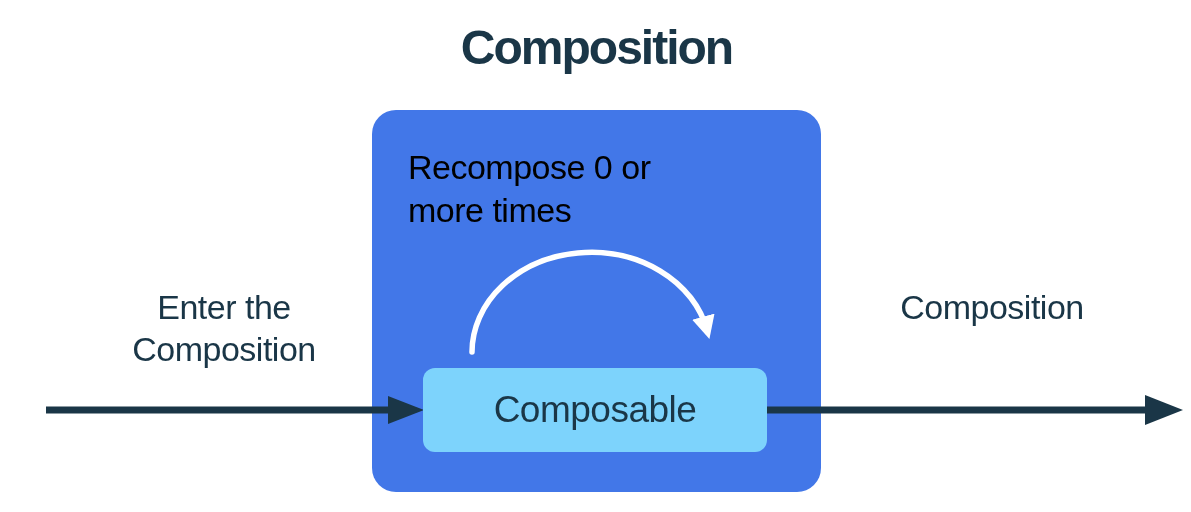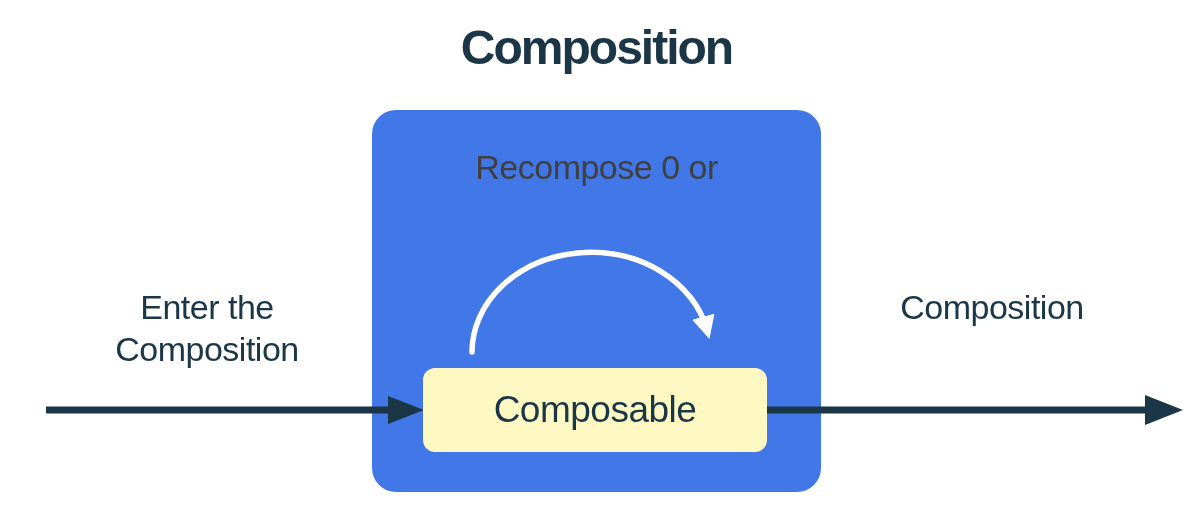--- a/index.html
+++ b/index.html
@@ -36,75 +36,76 @@
     width: 449px;
     height: 382px;
     background: #4277E8;
     border-radius: 24px;
   }
   .recompose-label {
     position: absolute;
     left: 353px;
     top: 146px;
     width: 449px;
-    text-align: center;
-    color: #404040;
+    color: #000000;
     font-size: 34px;
     line-height: 43px;
     letter-spacing: -0.5px;
+    padding-left: 36px;
   }
   .arrow-overlay {
     position: absolute;
     left: 0;
     top: 0;
     width: 1191px;
     height: 512px;
     pointer-events: none;
   }
   .composable-box {
     position: absolute;
     left: 404px;
     top: 368px;
     width: 344px;
     height: 84px;
-    background: #fef9c3;
+    background: #7dd3fc;
     border-radius: 12px;
     display: flex;
     align-items: center;
     justify-content: center;
   }
   .composable-label {
     color: #1A3647;
     font-size: 37px;
     letter-spacing: -0.5px;
   }
   .side-label {
     position: absolute;
     top: 286px;
     width: 280px;
     text-align: center;
     color: #1A3647;
     font-size: 34px;
     line-height: 42px;
     letter-spacing: -0.5px;
   }
-  .side-label.enter { left: 48px; }
+  .side-label.enter { left: 65px; }
   .side-label.leave { left: 833px; }
 </style>
 </head>
 <body>
 
 <div class="canvas">
 
   <div class="diagram-title">Composition</div>
 
   <div class="composition-box"></div>
 
   <div class="recompose-label">
     <div>Recompose 0 or</div>
+    <div>more times</div>
   </div>
 
   <svg class="arrow-overlay" viewBox="0 0 1191 512">
     <defs>
       <marker id="arcArrowHead" viewBox="0 0 10 10" refX="6" refY="5" markerWidth="4.2" markerHeight="4.2" orient="auto" markerUnits="strokeWidth">
         <path d="M0,0 L10,5 L0,10 z" fill="#FFFFFF"></path>
       </marker>
     </defs>
 
     <g>

